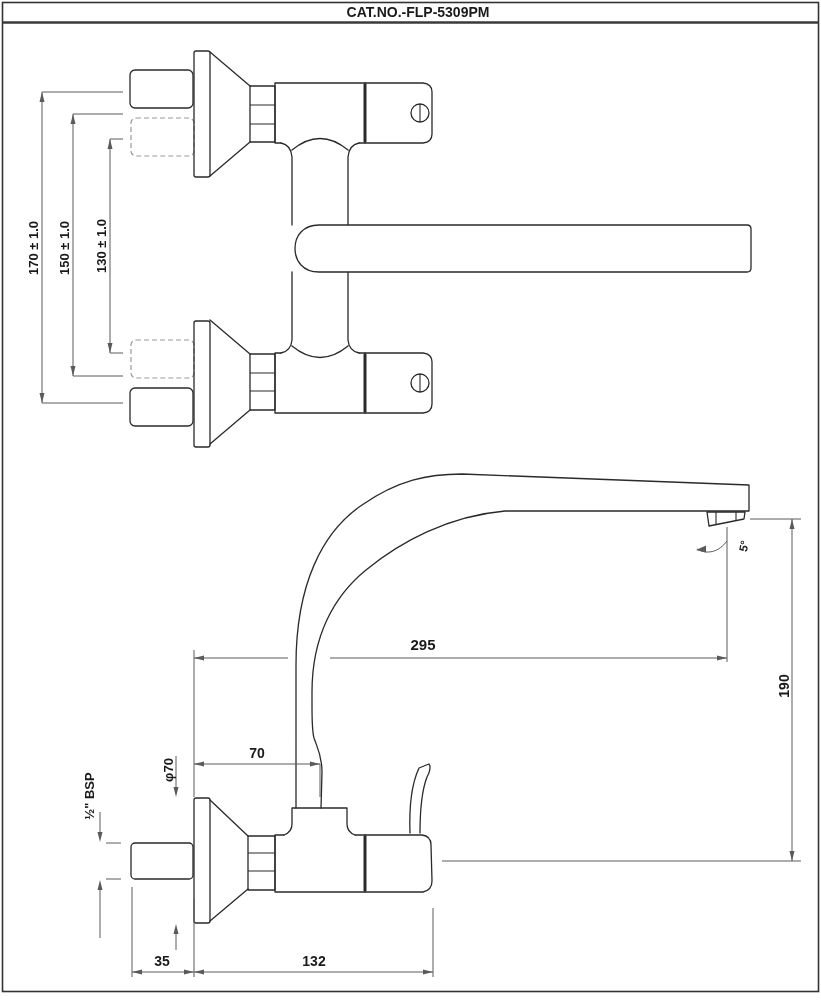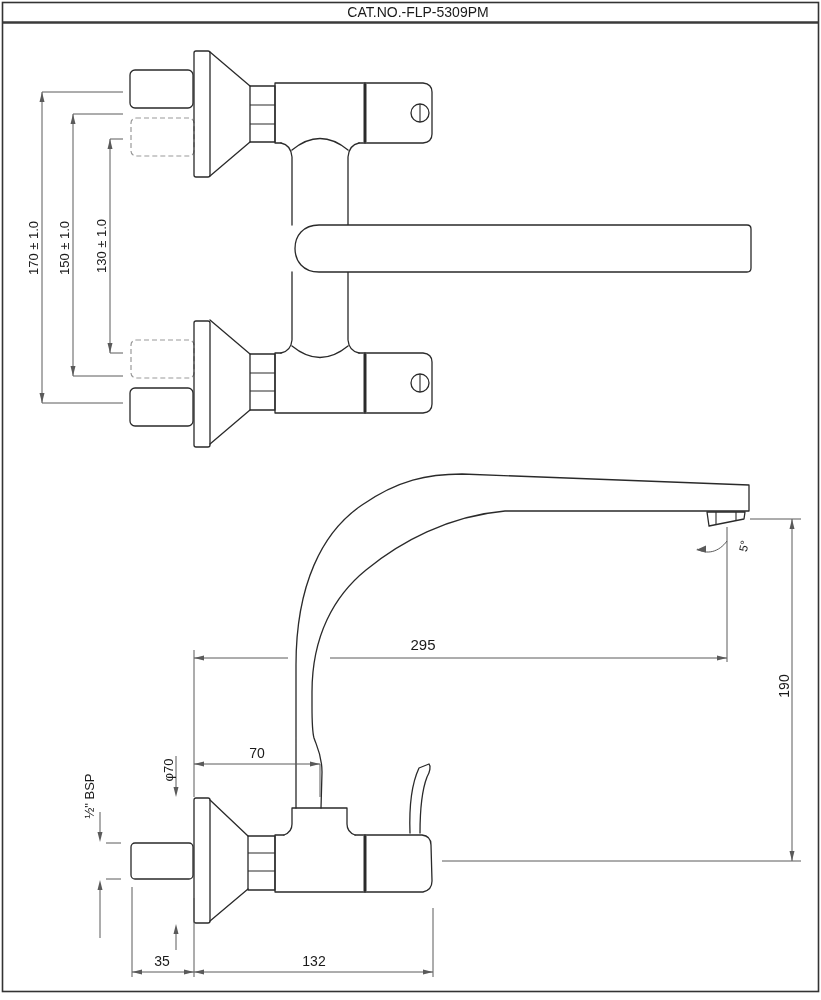--- a/index.html
+++ b/index.html
@@ -1,17 +1,17 @@
 <!DOCTYPE html>
 <html><head>
 <meta charset="utf-8">
 <style>
   html,body{margin:0;padding:0;background:#fff;}
   .stage{width:821px;height:1000px;position:relative;background:#ffffff;
-         font-family:"Liberation Sans", sans-serif;}
+         font-family:"Liberation Sans", sans-serif;font-weight:bold;}
   svg{display:block;}
   .ln{stroke:#2a2a2a;stroke-width:1.3;fill:none;stroke-linecap:round;stroke-linejoin:round;}
   .lnthin{stroke:#2a2a2a;stroke-width:1.1;fill:none;}
   .lnthick{stroke:#2a2a2a;stroke-width:3;fill:none;}
   .white{fill:#ffffff;}
   .dash{stroke:#9a9a9a;stroke-width:1.2;fill:none;stroke-dasharray:5 3;}
   .dim{stroke:#5a5a5a;stroke-width:1;fill:none;}
   .ah{fill:#5a5a5a;stroke:none;}
   .frame{stroke:#333333;stroke-width:1.6;fill:none;}
   .rule{stroke:#3a3a3a;stroke-width:2.6;}

